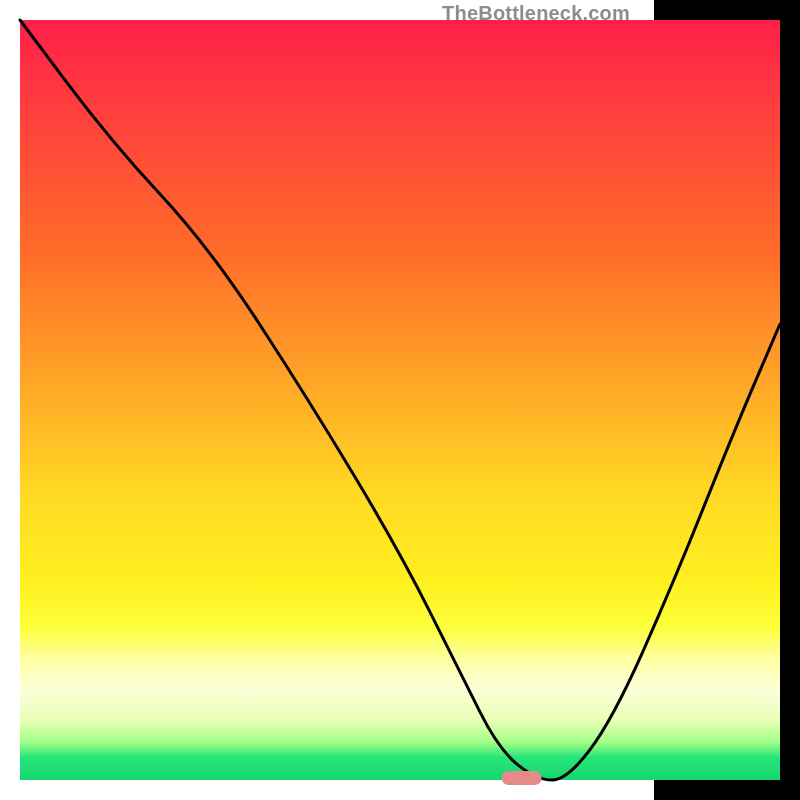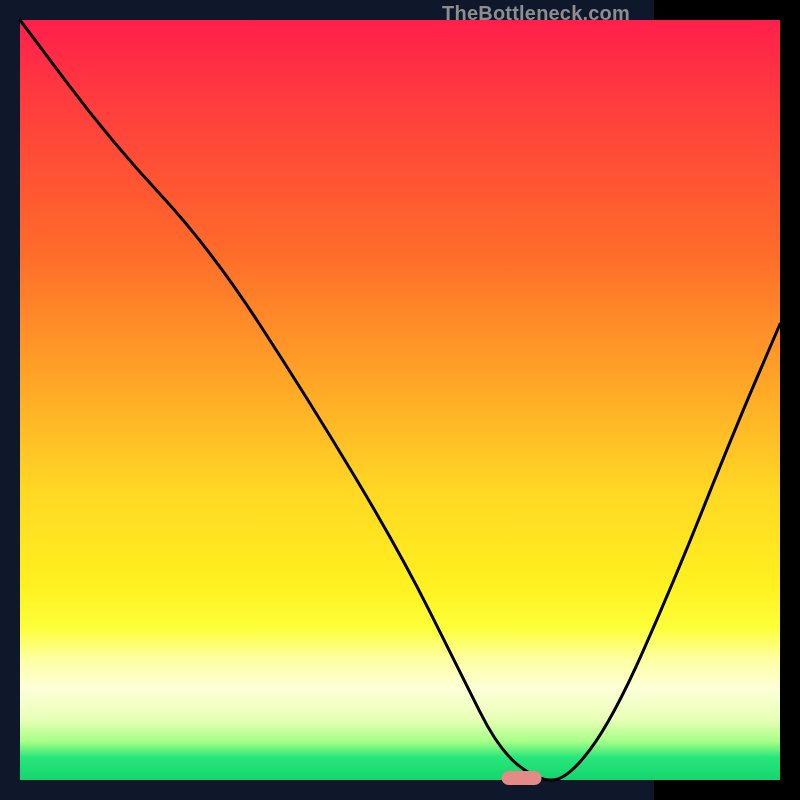--- a/index.html
+++ b/index.html
@@ -7,21 +7,21 @@
     padding: 0;
     width: 800px;
     height: 800px;
     background: #000;
     overflow: hidden;
   }
   .chart-wrap {
     position: relative;
     width: 654px;
     height: 800px;
-    background: #0f172a;
+    background: #ffffff;
   }
   .plot-area {
     position: absolute;
     left: 20px;
     top: 20px;
     width: 760px;
     height: 760px;
     
     background:
       linear-gradient(

